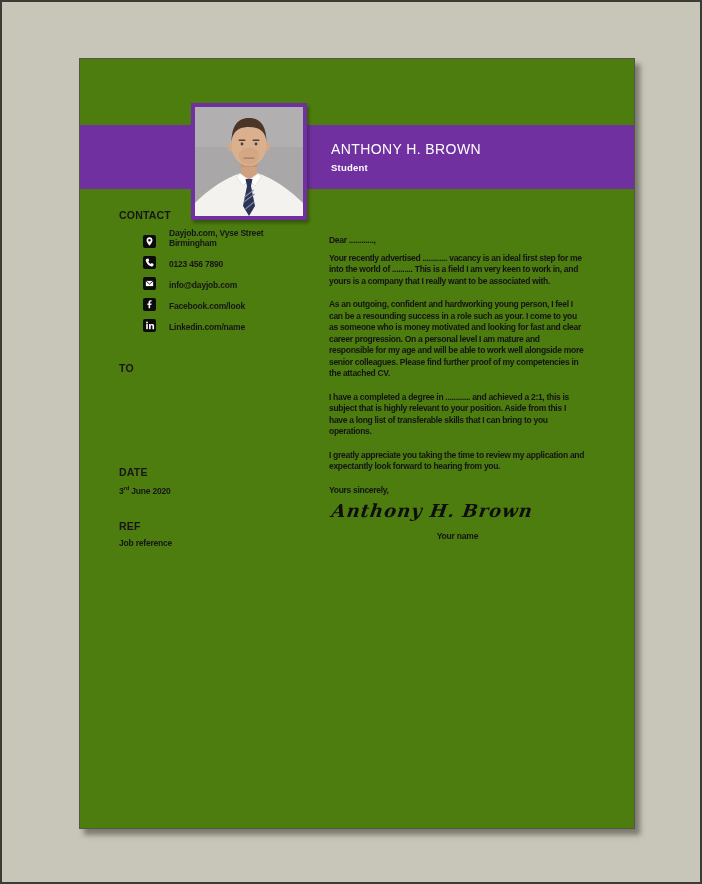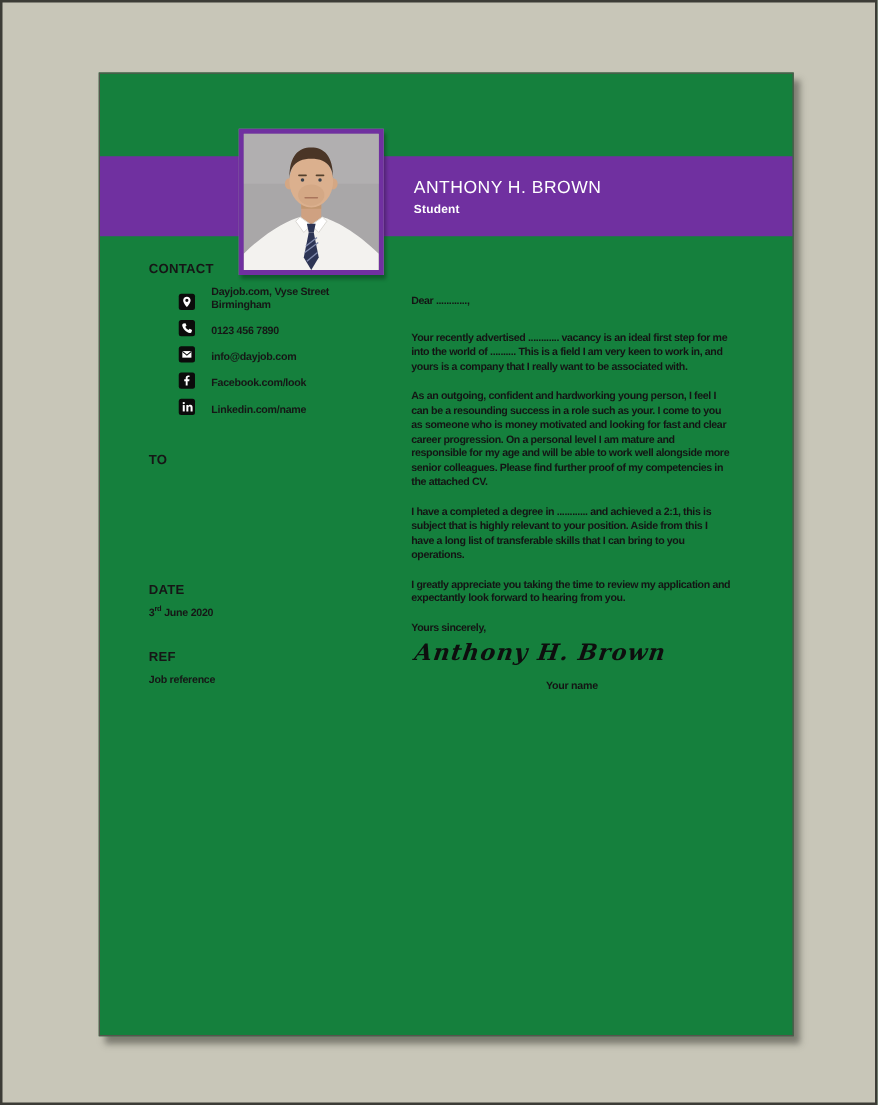--- a/index.html
+++ b/index.html
@@ -3,21 +3,21 @@
 <meta charset="utf-8">
 <style>
   * { margin:0; padding:0; box-sizing:border-box; }
   body { width:702px; height:884px; font-family:"Liberation Sans", sans-serif; }
   .screen {
     position:relative; width:702px; height:884px;
     background:#c8c6b8; border:2px solid #3c3c36; overflow:hidden;
   }
   .page {
     position:absolute; left:77px; top:56px; width:556px; height:771px;
-    background:#15803d; border:1px solid #55554d;
+    background:#4d7c0f; border:1px solid #55554d;
     box-shadow:5px 6px 5px rgba(62,62,55,0.55);
   }
   .band {
     position:absolute; left:0; right:0; top:66px; height:64px;
     background:#7030a0;
   }
   .photo-frame {
     position:absolute; left:111px; top:44px; width:116px; height:117px;
     border:4px solid #7030a0; background:#a9a7a8; z-index:3;
     box-shadow:2px 3px 3px rgba(0,0,0,0.3);
@@ -42,21 +42,21 @@
               color:#161616; line-height:12px; letter-spacing:-0.2px; }
   .date-text, .ref-text { position:absolute; left:39px; font-size:8.5px; font-weight:bold;
               color:#161616; letter-spacing:-0.2px; }
   .date-text sup { font-size:6px; vertical-align:super; }
 
   .letter {
     position:absolute; left:249px; top:176px; width:257px;
     font-size:8.5px; font-weight:bold; color:#141414;
     line-height:11.5px; letter-spacing:-0.3px;
   }
-  .letter .salutation { margin-bottom:18px; }
+  .letter .salutation { margin-bottom:6px; }
   .letter p { margin:0 0 12px 0; }
   .letter .closing { margin:1px 0 9px 0; }
   .signature {
     font-family:"DejaVu Serif", serif; font-style:italic; font-weight:bold;
     font-size:18px; letter-spacing:1px; transform:skewX(-8deg);
     transform-origin:left bottom; margin:2px 0 14px 2px; color:#0e0e0e;
   }
   .typed-name { letter-spacing:-0.2px;text-align:center; }
 </style>
 </head>

